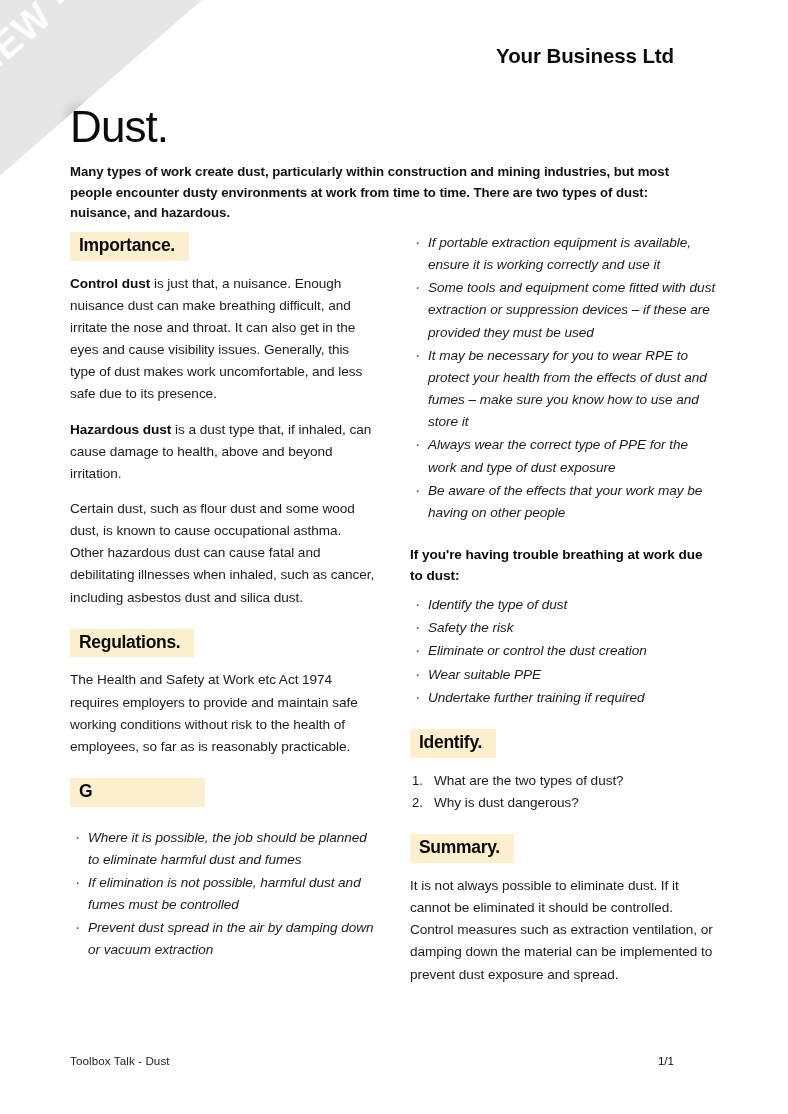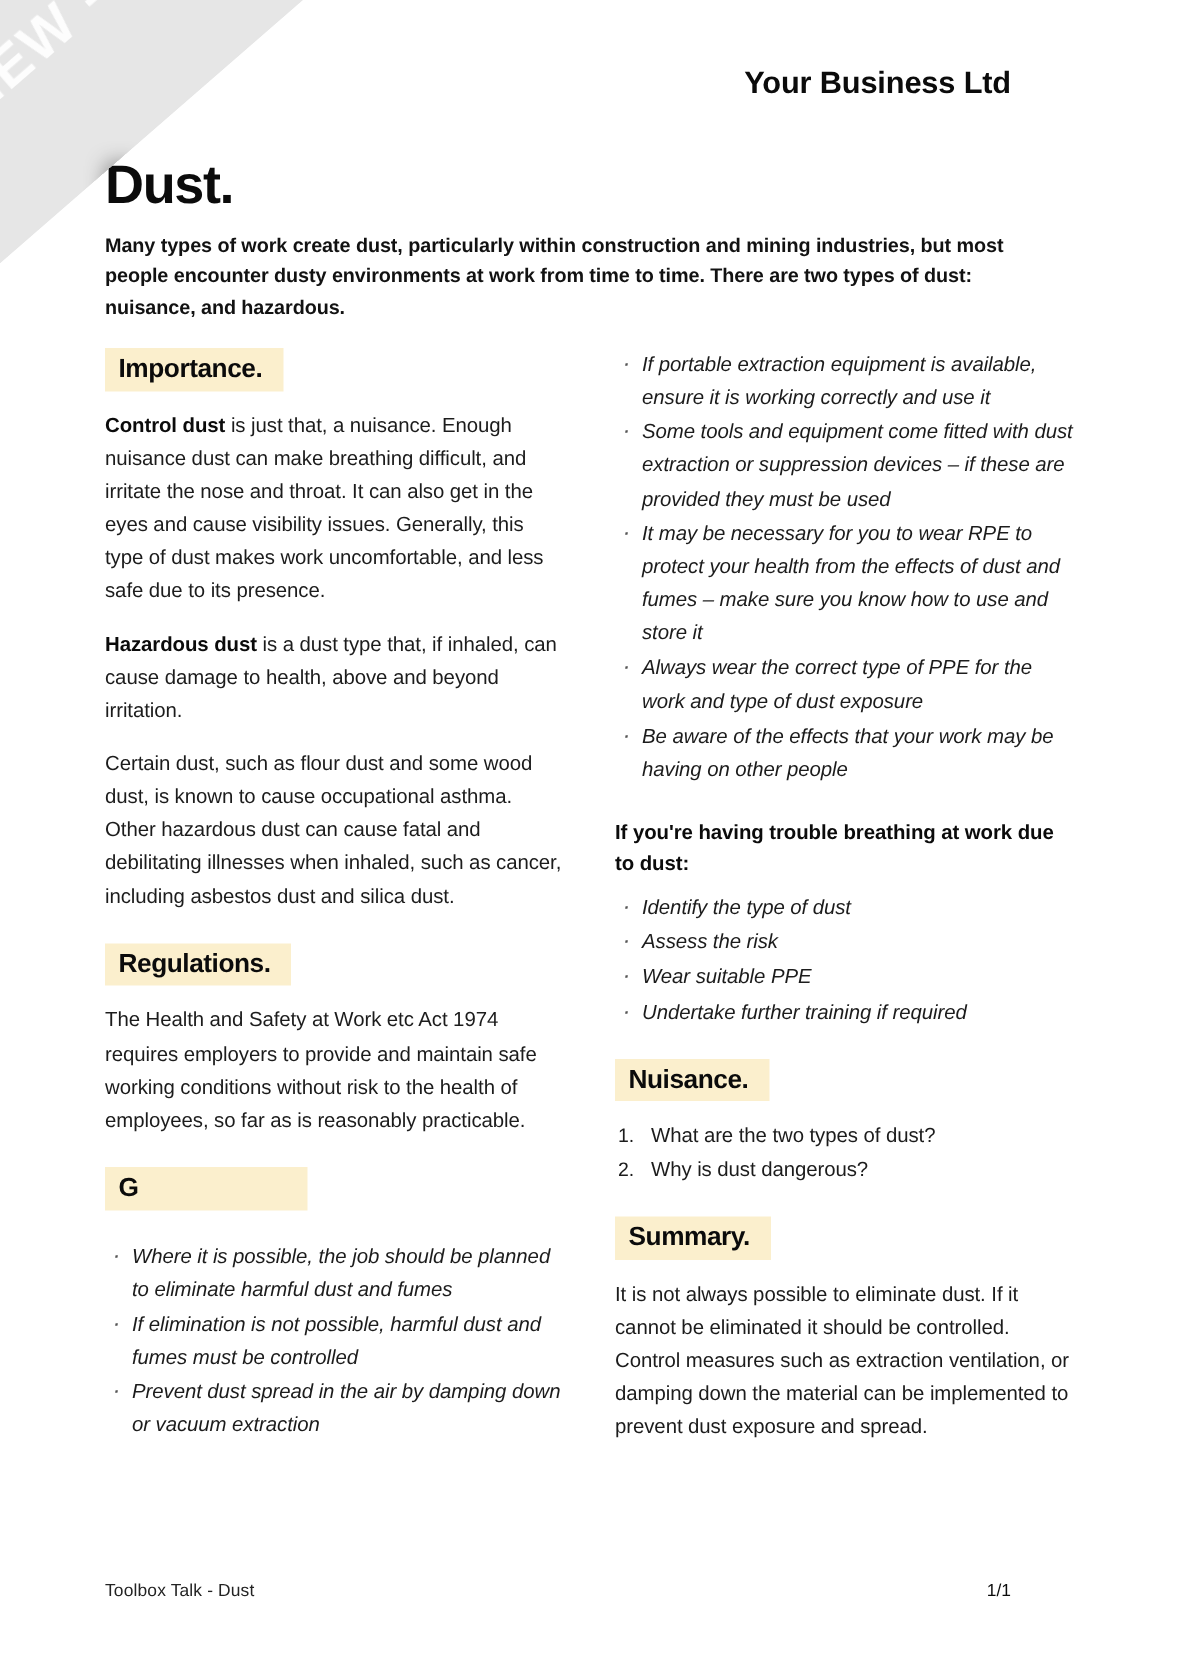--- a/index.html
+++ b/index.html
@@ -36,22 +36,22 @@
   }
 
   
   .title-block {
     position: absolute;
     top: 104px;
     left: 70px;
     right: 70px;
   }
   .doc-title {
-    font-size: 36px;
-    font-weight: bold;
+    font-size: 44px;
+    font-weight: normal;
     color: #0b0b0b;
     letter-spacing: -0.9px;
     line-height: 1.05;
     margin: 0 0 12px 0;
   }
   .doc-intro {
     font-size: 13.2px;
     font-weight: bold;
     color: #121212;
     line-height: 1.55;
@@ -254,28 +254,29 @@
           <li>It may be necessary for you to wear RPE to protect your health from the effects of dust and fumes – make sure you know how to use and store it</li>
           <li>Always wear the correct type of PPE for the work and type of dust exposure</li>
           <li>Be aware of the effects that your work may be having on other people</li>
         </ul>
       </div>
 
       <div class="block">
         <p class="lead-bold">If you're having trouble breathing at work due to dust:</p>
         <ul class="bullets">
           <li>Identify the type of dust</li>
-          <li>Assess the risk</li>
+          <li>Safety the risk</li>
+          <li>Eliminate or control the dust creation</li>
           <li>Wear suitable PPE</li>
           <li>Undertake further training if required</li>
         </ul>
       </div>
 
       <div class="block">
-        <div class="section-heading">Nuisance.</div>
+        <div class="section-heading">Identify.</div>
         <ol class="numbers">
           <li>What are the two types of dust?</li>
           <li>Why is dust dangerous?</li>
         </ol>
       </div>
 
       <div class="block">
         <div class="section-heading">Summary.</div>
         <p class="body-text tight">It is not always possible to eliminate dust. If it cannot be eliminated it should be controlled. Control measures such as extraction ventilation, or damping down the material can be implemented to prevent dust exposure and spread.</p>
       </div>

